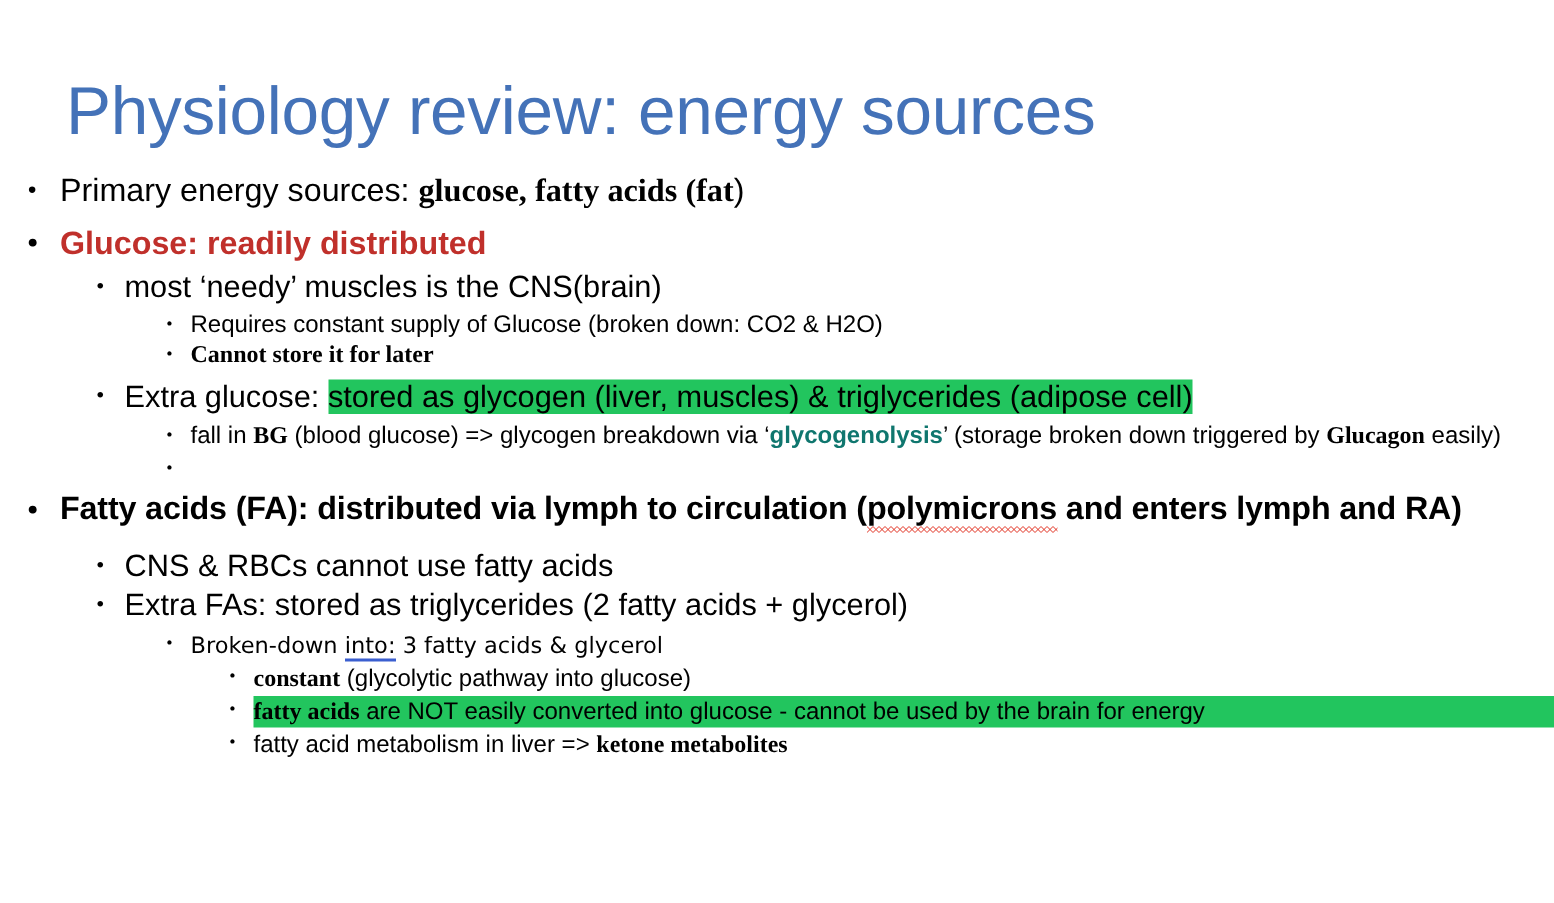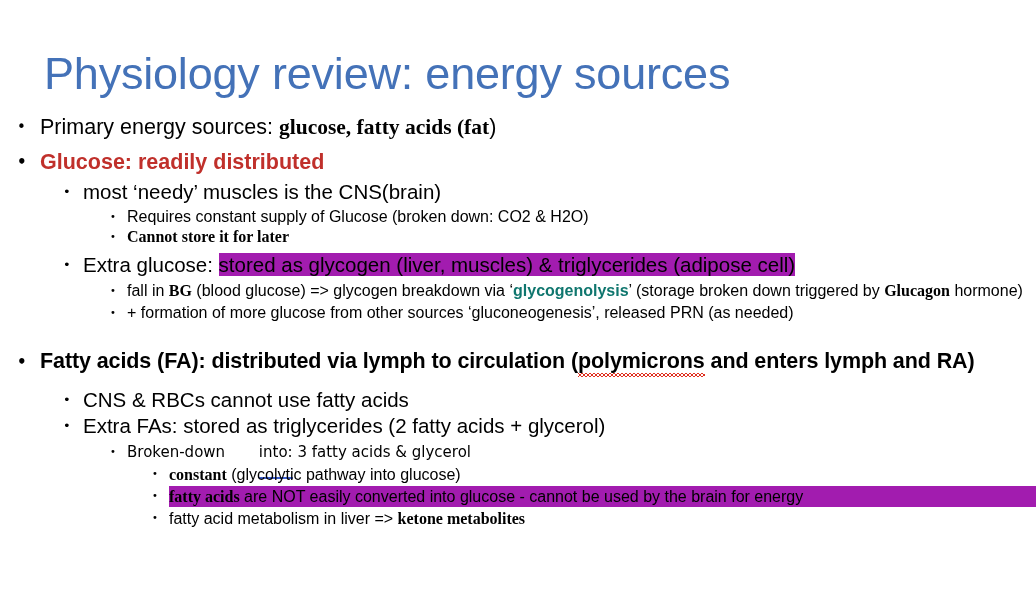--- a/index.html
+++ b/index.html
@@ -92,21 +92,21 @@
     padding-left: 169px;
     font-size: 16px;
     line-height: 21px;
   }
   .lv4 > .bullet { left: 152px; top: 5px; font-size: 10px; }
 
   
   .b  { font-weight: bold; font-family: Liberation Serif, serif; }
   .red { color: #C0302B; }
   .redb { color: #0f766e; font-weight: bold; }
-  .hl { background: #a21caf; }
+  .hl { background: #22c55e; }
 
   
   .squiggle {
     position: relative;
     text-decoration: none;
     margin-top: 16px;
   }
   .squiggle::after {
     content: "";
     position: absolute;
@@ -117,22 +117,21 @@
     background-image:
       linear-gradient(45deg, transparent 45%, #E03020 45%, #E03020 55%, transparent 55%),
       linear-gradient(-45deg, transparent 45%, #E03020 45%, #E03020 55%, transparent 55%);
     background-size: 4px 4px;
     background-repeat: repeat-x;
   }
 
   
   .dblunder {
     border-bottom: 2px double #3B5FD0;
-    padding-bottom: 16px;
-    margin-left: 29px;
+    padding-bottom: 0px;
   }
 
   
   #row-primary       { margin-top: 0px; }
   #row-glucose       { margin-top: 8px; color:#C0302B; font-weight:bold; }
   #row-needy         { margin-top: 3px; }
   #row-requires      { margin-top: 2px; }
   #row-cannot        { margin-top: 0px; }
   #row-extraglucose  { margin-top: 5px; }
   #row-fallbg        { margin-top: 3px; }
@@ -182,26 +181,25 @@
       <span class="txt b">Cannot store it for later</span>
     </div>
 
     <div class="row lv2" id="row-extraglucose">
       <span class="bullet">•</span>
       <span class="txt"><span>Extra glucose: </span><span class="hl">stored as glycogen (liver, muscles) &amp; triglycerides (adipose cell)</span></span>
     </div>
 
     <div class="row lv3" id="row-fallbg">
       <span class="bullet">•</span>
-      <span class="txt"><span>fall in </span><span class="b">BG</span><span> (blood glucose) =&gt; glycogen breakdown via ‘</span><span class="redb">glycogenolysis</span><span>’ (storage broken down triggered by </span><span class="b">Glucagon</span><span> hormone)</span></span>
+      <span class="txt"><span>fall in </span><span class="b">BG</span><span> (blood glucose) =&gt; glycogen breakdown via ‘</span><span class="redb">glycogenolysis</span><span>’ (storage broken down triggered by </span><span class="b">Glucagon</span><span> easily)</span></span>
     </div>
 
     <div class="row lv3" id="row-formation">
       <span class="bullet">•</span>
-      <span class="txt">+ formation of more glucose from other sources ‘gluconeogenesis’, released PRN (as needed)</span>
     </div>
 
     <div class="row lv1" id="row-fattyacids">
       <span class="bullet">•</span>
       <span class="txt"><span>Fatty acids (FA): distributed via lymph to circulation (</span><span class="squiggle">polymicrons</span><span> and enters lymph and RA)</span></span>
     </div>
 
     <div class="row lv2" id="row-cnsrbc">
       <span class="bullet">•</span>
       <span class="txt">CNS &amp; RBCs cannot use fatty acids</span>

